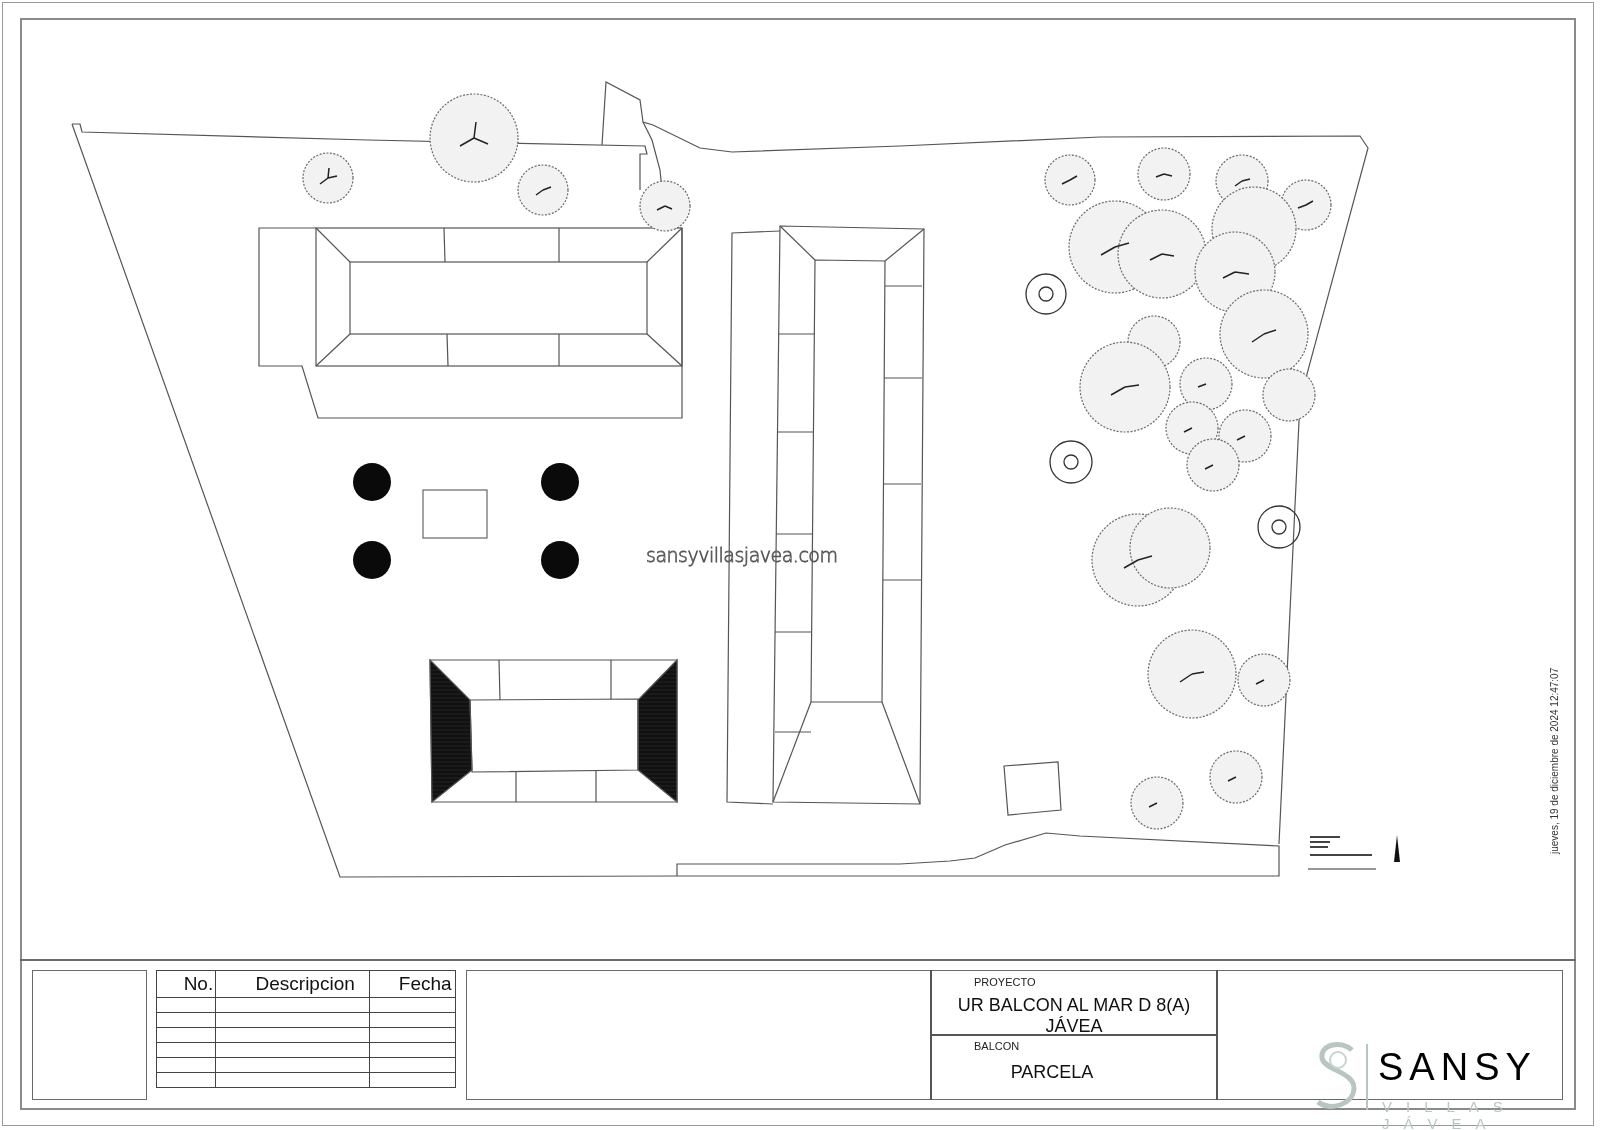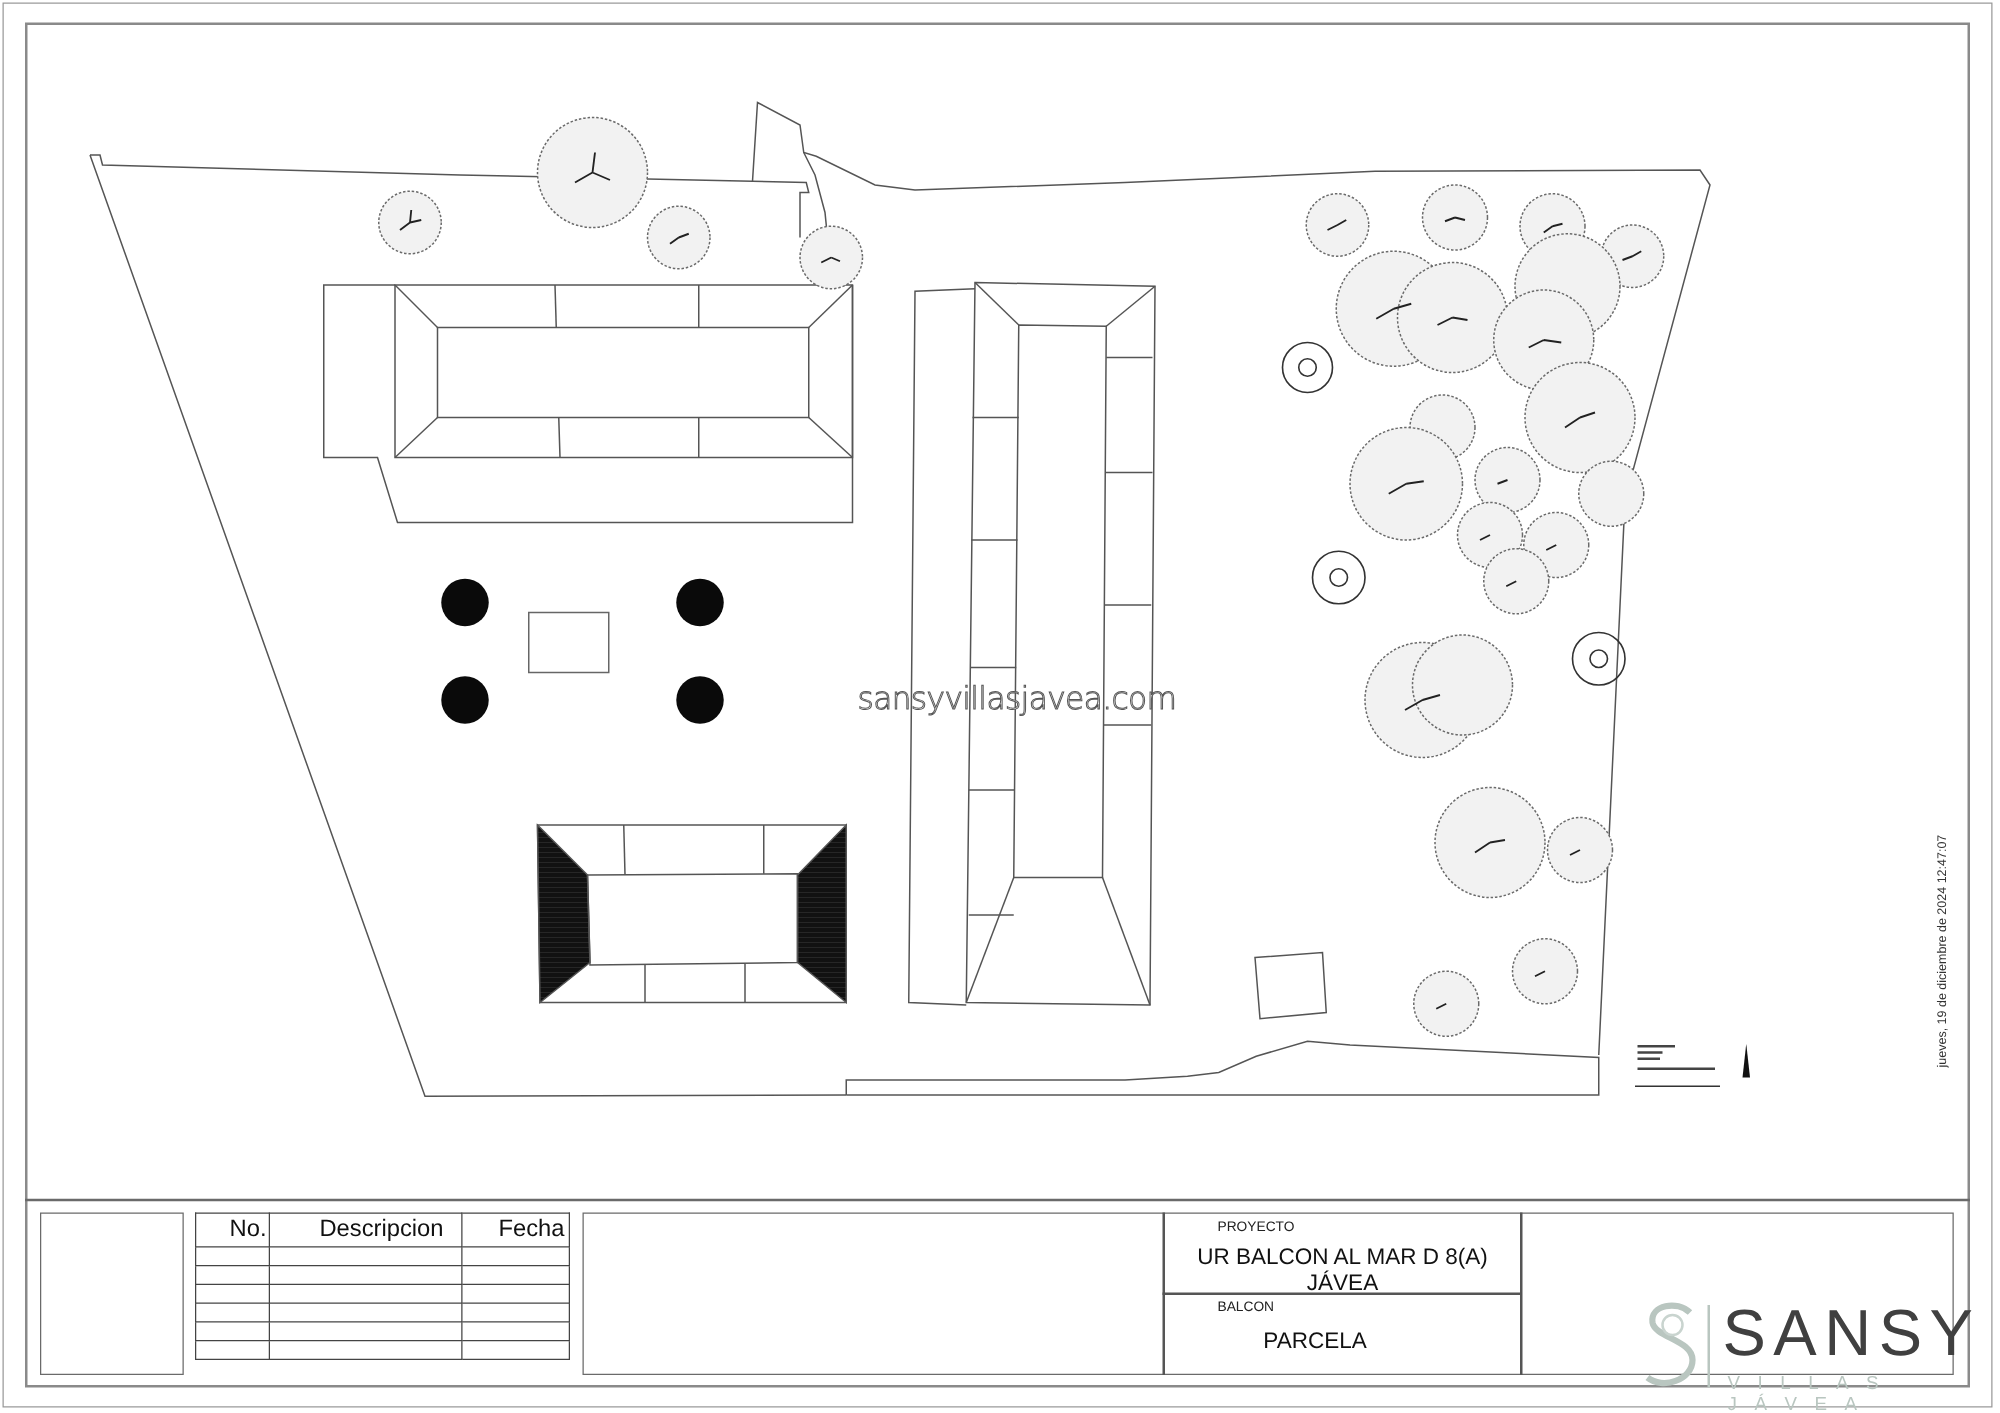--- a/index.html
+++ b/index.html
@@ -1,33 +1,33 @@
 <!DOCTYPE html>
 <html><head>
 <meta charset="utf-8">
 <style>
   html, body { margin: 0; padding: 0; background: #ffffff; }
   body { width: 1600px; height: 1130px; position: relative; overflow: hidden; font-family: "Liberation Sans", sans-serif; color: #111; }
   .sheet-outer { position: absolute; left: 2px; top: 2px; width: 1592px; height: 1124px; border: 1px solid #9a9a9a; box-sizing: border-box; }
   .sheet-inner { position: absolute; left: 20px; top: 18px; width: 1556px; height: 1092px; border: 2px solid #8a8a8a; box-sizing: border-box; }
   svg.plan { position: absolute; left: 0; top: 0; }
-  .watermark { position: absolute; left: 686px; top: 544px; font-family: "DejaVu Sans", sans-serif; font-size: 25px; letter-spacing: -0.5px; color: #ffffff; -webkit-text-stroke: 0.8px #555; font-weight: 300; }
+  .watermark { position: absolute; left: 646px; top: 544px; font-family: "DejaVu Sans", sans-serif; font-size: 19px; letter-spacing: -0.5px; color: #ffffff; -webkit-text-stroke: 0.8px #555; font-weight: 300; }
   .timestamp { position: absolute; left: 1549px; top: 854px; transform: rotate(-90deg); transform-origin: 0 0; font-size: 10px; color: #333; white-space: nowrap; }
   .titleblock-line { position: absolute; left: 20px; top: 959px; width: 1556px; height: 2px; background: #6a6a6a; }
   .box { position: absolute; border: 1.5px solid #6a6a6a; box-sizing: border-box; }
   .rev-table { position: absolute; left: 156px; top: 970px; width: 300px; border-collapse: collapse; }
   .rev-table th, .rev-table td { border: 1.5px solid #444; padding: 0; }
   .rev-table th { font-weight: normal; font-size: 19px; height: 26px; text-align: center; padding-left: 25px; }
   .rev-table td { height: 14px; }
   .proj-label { position: absolute; font-size: 11px; color: #222; padding-left: 40px; }
   .proj-value { position: absolute; font-size: 18px; color: #111; text-align: center; }
   .hdivider { position: absolute; height: 1.5px; background: #555; }
   .vdivider { position: absolute; width: 1.5px; background: #555; }
   .logo { position: absolute; left: 1312px; top: 1040px; width: 270px; height: 72px; }
-  .logo-text { position: absolute; left: 66px; top: 0; font-size: 52px; color: #404040; letter-spacing: 6px; font-weight: 300; line-height: 54px; }
+  .logo-text { position: absolute; left: 66px; top: 0; font-size: 38px; color: #000000; letter-spacing: 6px; font-weight: 300; line-height: 54px; }
   .logo-sub { position: absolute; left: 70px; top: 58px; font-size: 15px; color: #b9c6c0; letter-spacing: 14px; }
   .logo-bar { position: absolute; left: 54px; top: 4px; width: 1.5px; height: 66px; background: #b9c6c0; }
 </style>
 </head>
 <body>
 
 <div class="sheet-outer"></div>
 <div class="sheet-inner"></div>
 
 <svg class="plan" width="1600" height="1130" viewBox="0 0 1600 1130">

